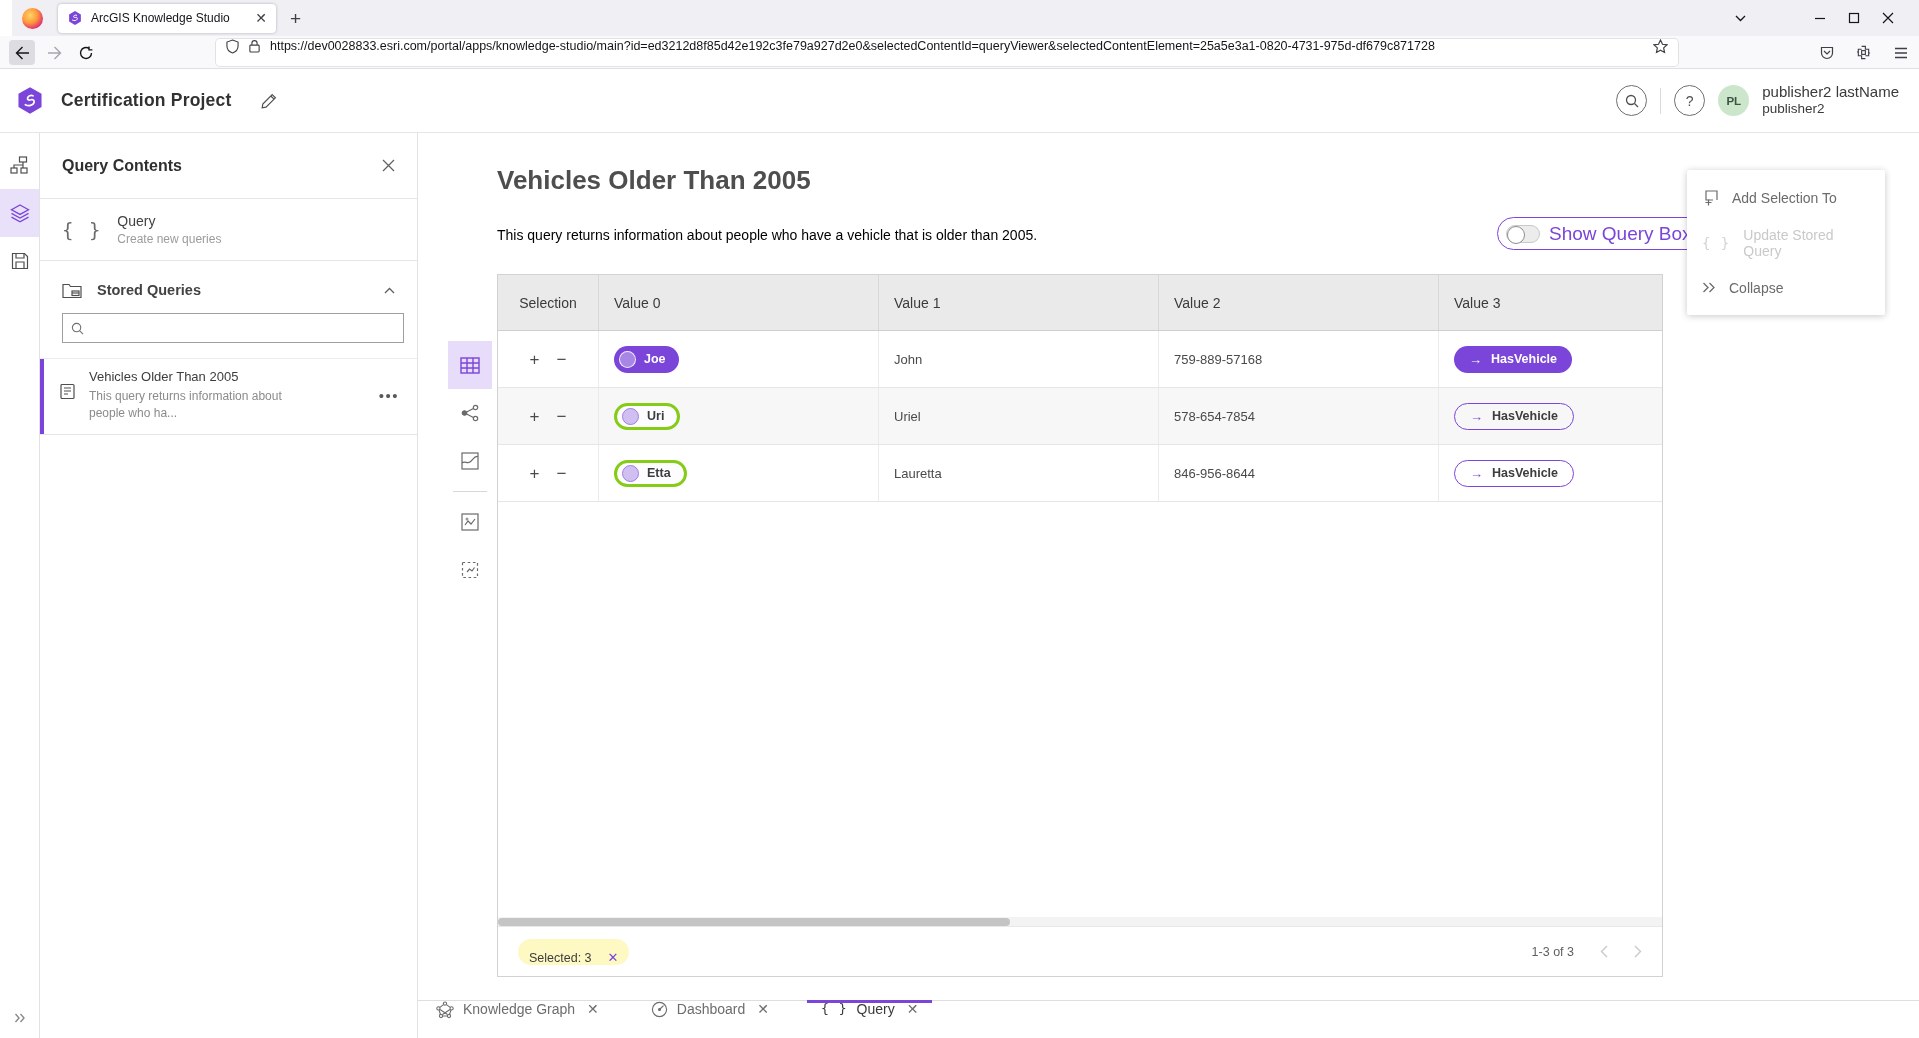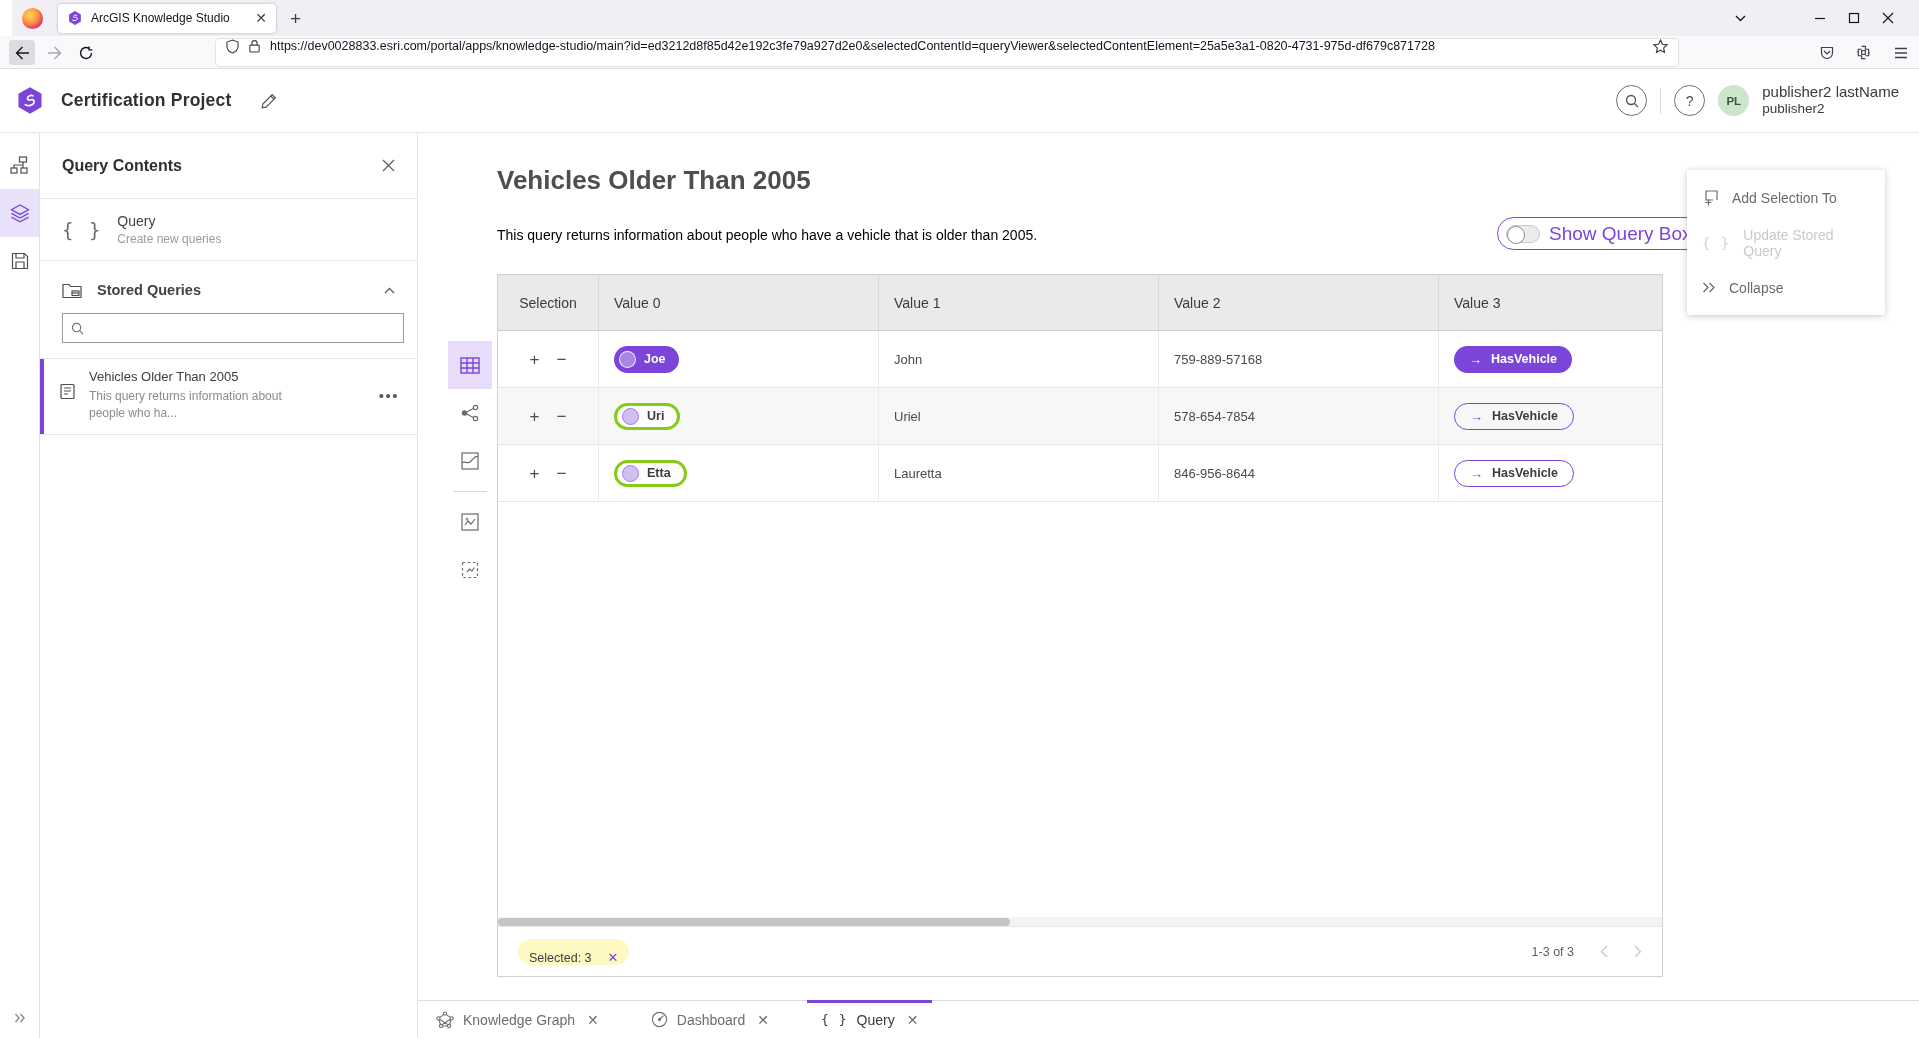--- a/index.html
+++ b/index.html
@@ -121,21 +121,21 @@
   .pag-text { font-size:12.5px; color:#5f5f5f; }
   .pag-btn { color:#c9c9c9; }
 
   .ctx-menu { position:absolute; left:1269px; top:37px; width:198px; background:#fff; box-shadow:0 1px 7px rgba(0,0,0,.22); padding:5px 0; border-radius:2px; }
   .menu-item { display:flex; align-items:center; gap:13px; height:45px; padding:0 15px; font-size:14px; color:#6b6b6b; }
   .menu-item .braces { font-size:14px; letter-spacing:1px; }
   .menu-item.disabled { color:#c9c9c9; }
   .menu-item.disabled .braces { color:#d3d3d3; }
 
   .tabbar { position:absolute; left:0; right:0; bottom:0; height:38px; background:#fff; border-top:1px solid #dedede; display:flex; align-items:center; padding-left:14px; gap:44px; }
-  .btab { position:relative; display:flex; align-items:center; gap:9px; font-size:14px; color:#6d6d6d; height:38px; padding:0 4px; }
+  .btab { position:relative; display:flex; gap:9px; font-size:14px; color:#6d6d6d; height:38px; padding:0 4px; }
   .btab .braces { font-size:13px; letter-spacing:1px; color:#6d6d6d; }
   .btab.active { color:#3a3a3a; }
   .btab.active .braces { color:#3a3a3a; }
   .btab.active::before { content:''; position:absolute; top:-1px; left:-10px; right:-10px; height:3px; background:#7a45d8; }
   .btab-x { font-size:14px; color:#6d6d6d; margin-left:3px; }
 </style>
 </head>
 <body>
 
 <div class="screen">

